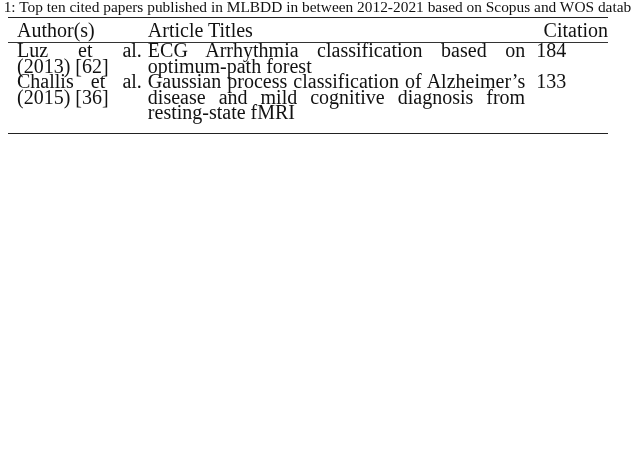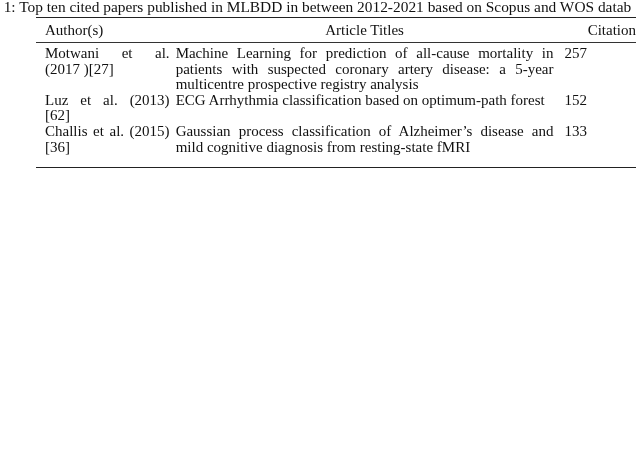--- a/index.html
+++ b/index.html
@@ -18,72 +18,65 @@
   .caption {
     position: absolute;
     left: -7px;
     top: -2px;
     white-space: nowrap;
     font-size: 15.4px;
     line-height: 17px;
   }
   .tbl {
     position: absolute;
-    left: 36px;
+    left: 8px;
     top: 17px;
     width: 600px;
     border-collapse: collapse;
-    font-size: 15px;
+    font-size: 20px;
     line-height: 15.6px;
   }
   .tbl .rule-top { border-top: 1.6px solid #222; }
   .tbl thead th {
     font-weight: normal;
     padding: 4px 0 3px 0;
     border-bottom: 1px solid #333;
     height: 17px;
   }
   .tbl tbody tr:last-child td { padding-bottom: 12px; border-bottom: 1.6px solid #222; }
   .tbl td { vertical-align: top; padding: 0; }
   .c-author { width: 126px; padding-left: 9px !important; }
   .c-title  { width: 384px; padding-left: 6px !important; text-align: justify; }
   .c-cite   { width: 72px;  padding-left: 11px !important; }
   th.c-author { text-align: left; }
-  th.c-title { text-align: center; }
+  th.c-title { }
   th.c-cite { text-align: right; }
   .author-text { text-align: justify; text-align-last: left; display: block; }
   .first-row td { padding-top: 3px; }
 </style>
 </head>
 <body>
 
 <div class="caption">e 1: Top ten cited papers published in MLBDD in between 2012-2021 based on Scopus and WOS datab</div>
 
 <table class="tbl">
   <thead>
     <tr class="rule-top">
       <th class="c-author">Author(s)</th>
       <th class="c-title">Article Titles</th>
       <th class="c-cite">Citation</th>
     </tr>
   </thead>
   <tbody>
-    <tr class="first-row">
-      <td class="c-author">
-          <span class="author-text">Motwani et al. (2017 )[27]</span>
-        </td>
-      <td class="c-title">Machine Learning for prediction of all-cause mortality in patients with suspected coronary artery disease: a 5-year multicentre prospective registry analysis</td>
-      <td class="c-cite">257</td>
-    </tr>
     <tr>
       <td class="c-author">
           <span class="author-text">Luz et al. (2013) [62]</span>
         </td>
       <td class="c-title">ECG Arrhythmia classification based on optimum-path forest</td>
-      <td class="c-cite">152</td>
+      <td class="c-cite">184</td>
     </tr>
     <tr>
       <td class="c-author">
           <span class="author-text">Challis et al. (2015) [36]</span>
         </td>
       <td class="c-title">Gaussian process classification of Alzheimer’s disease and mild cognitive diagnosis from resting-state fMRI</td>
       <td class="c-cite">133</td>
     </tr>
   </tbody>
 </table>

